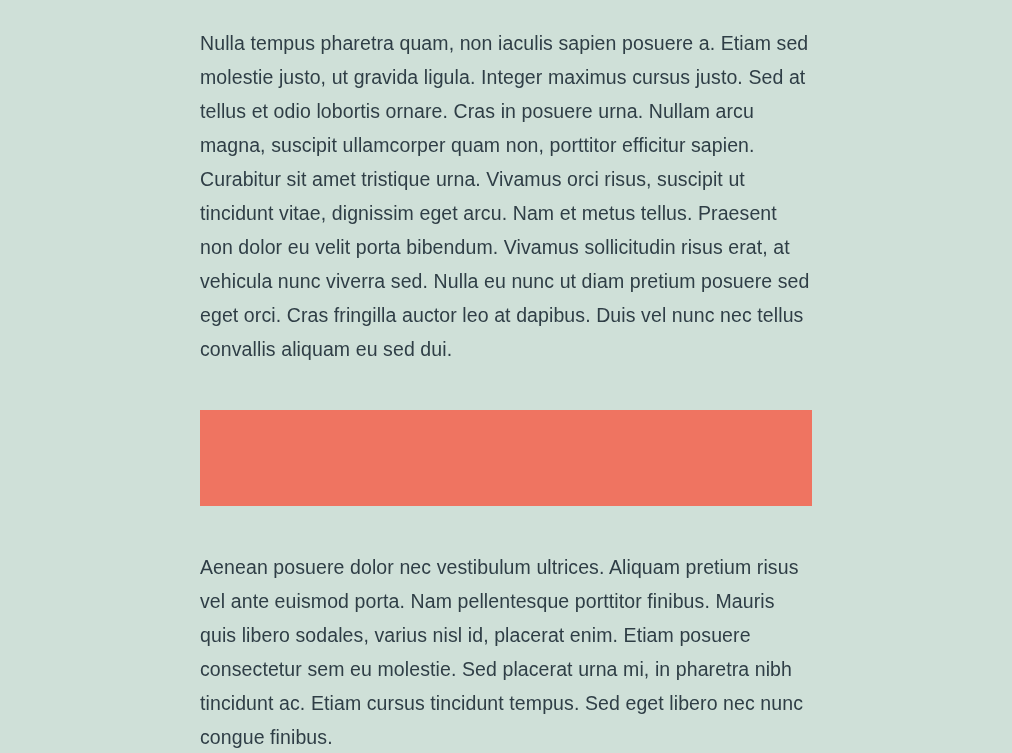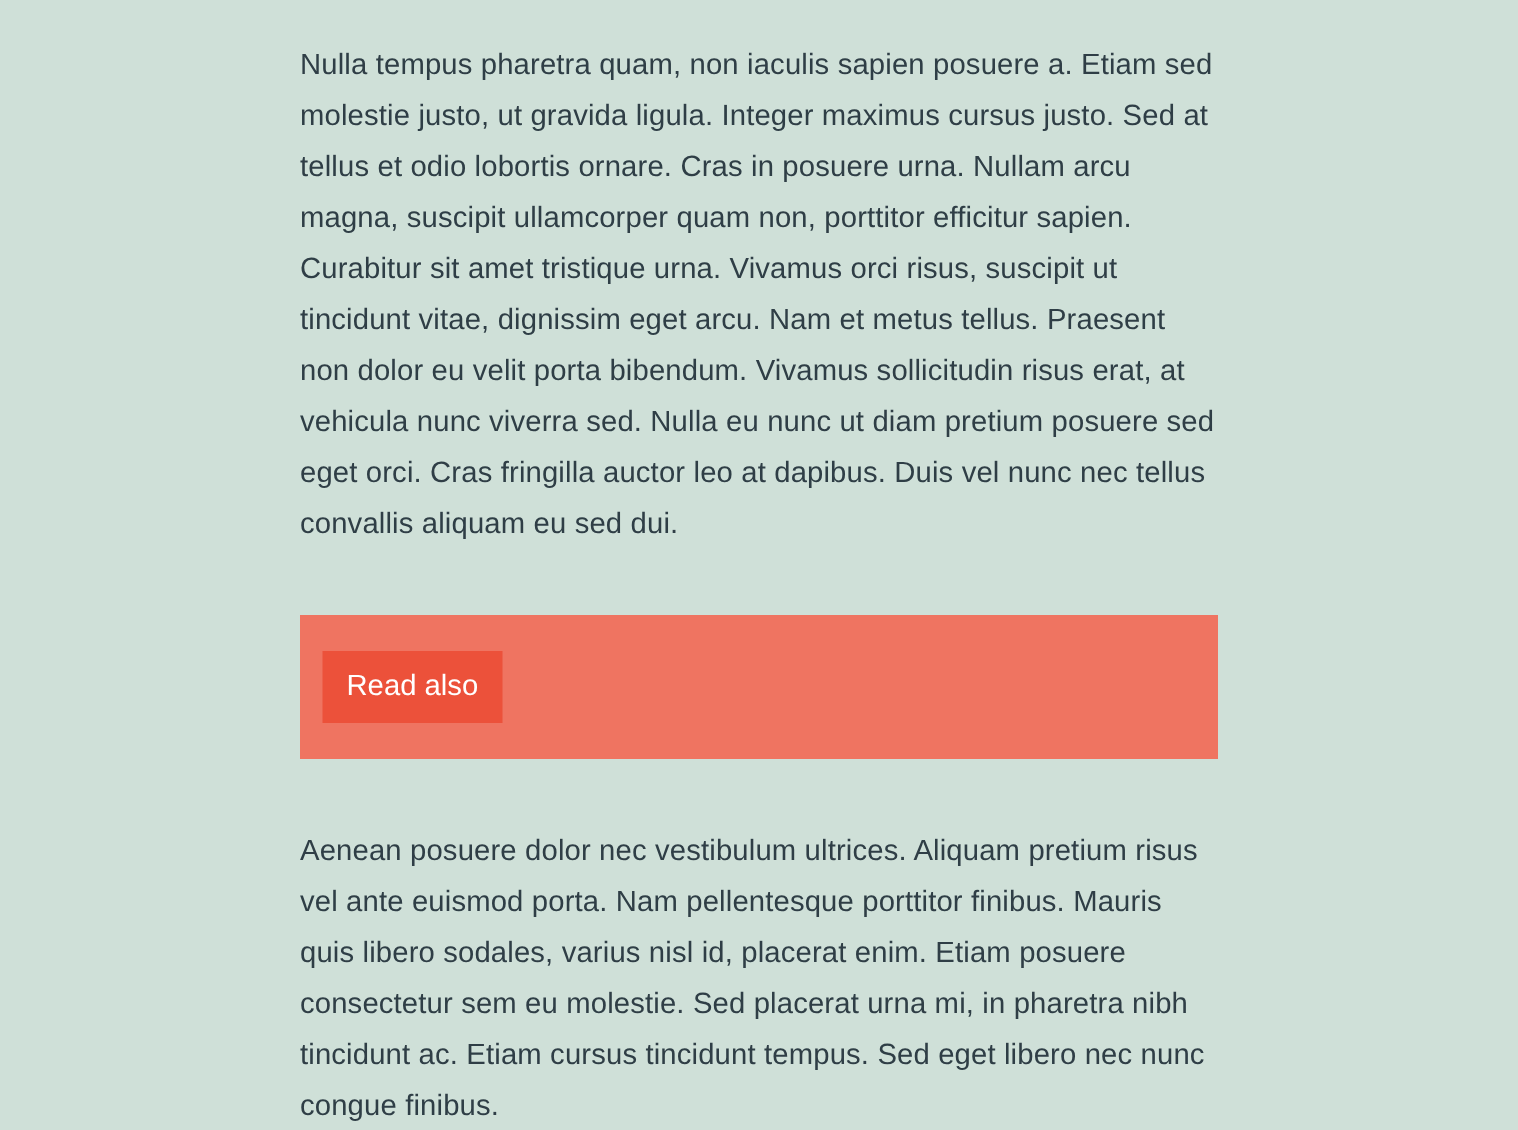--- a/index.html
+++ b/index.html
@@ -63,19 +63,18 @@
 </style>
 </head>
 <body>
 
 <div class="page">
   <div class="article">
 
     <p class="body-text first">Nulla tempus pharetra quam, non iaculis sapien posuere a. Etiam sed molestie justo, ut gravida ligula. Integer maximus cursus justo. Sed at tellus et odio lobortis ornare. Cras in posuere urna. Nullam arcu magna, suscipit ullamcorper quam non, porttitor efficitur sapien. Curabitur sit amet tristique urna. Vivamus orci risus, suscipit ut tincidunt vitae, dignissim eget arcu. Nam et metus tellus. Praesent non dolor eu velit porta bibendum. Vivamus sollicitudin risus erat, at vehicula nunc viverra sed. Nulla eu nunc ut diam pretium posuere sed eget orci. Cras fringilla auctor leo at dapibus. Duis vel nunc nec tellus convallis aliquam eu sed dui.</p>
 
     <div class="readalso-box">
-      <span class="readalso-tag">Read also</span>
     </div>
 
     <p class="body-text">Aenean posuere dolor nec vestibulum ultrices. Aliquam pretium risus vel ante euismod porta. Nam pellentesque porttitor finibus. Mauris quis libero sodales, varius nisl id, placerat enim. Etiam posuere consectetur sem eu molestie. Sed placerat urna mi, in pharetra nibh tincidunt ac. Etiam cursus tincidunt tempus. Sed eget libero nec nunc congue finibus.</p>
 
   </div>
 </div>
 
 </body></html>

